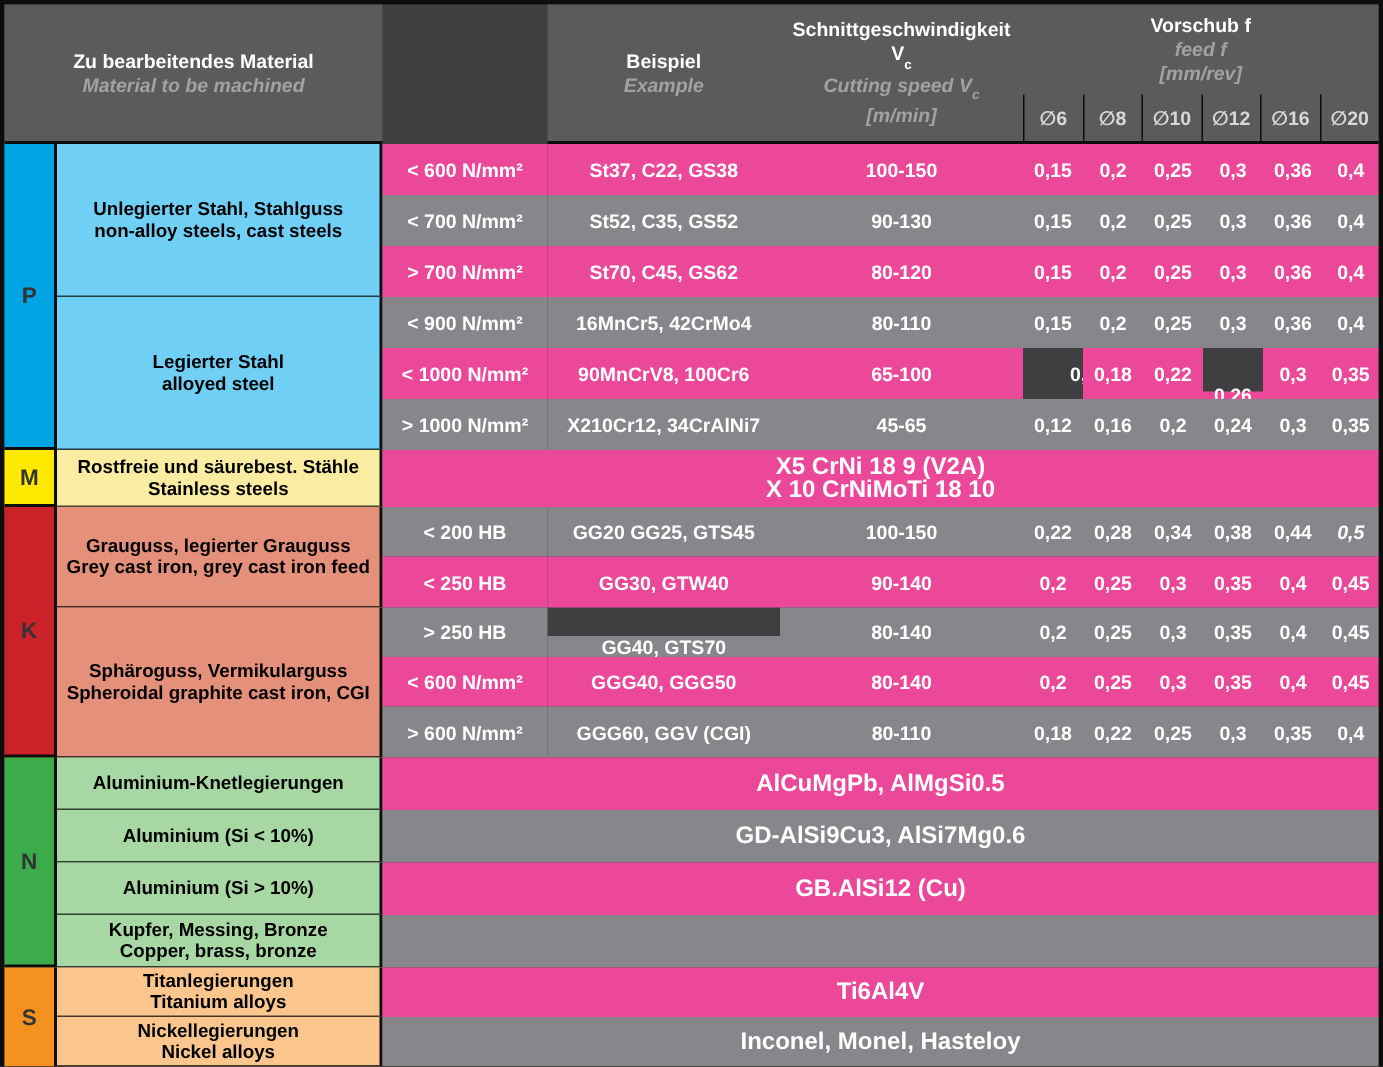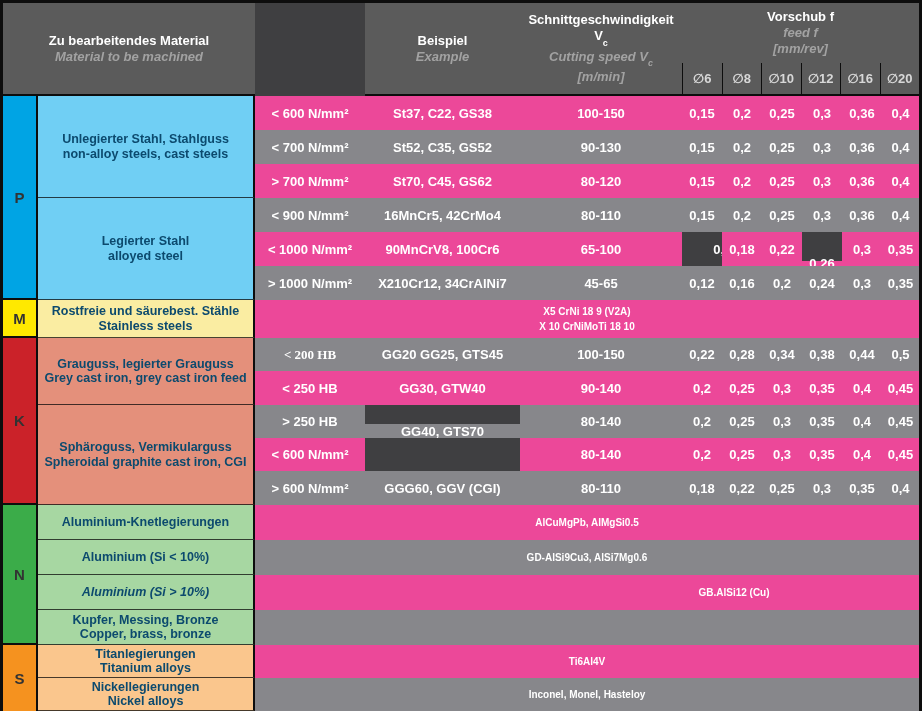--- a/index.html
+++ b/index.html
@@ -33,32 +33,32 @@
   }
   
   .code-cell{
     display:flex;align-items:center;justify-content:center;
     font-weight:bold;font-size:15px;color:#333;
     border-right:2px solid #0d0d0d;border-bottom:2px solid #0d0d0d;grid-column:1;
   }
   .code-cell.last{border-bottom:none;}
   .mat-cell{
     display:flex;flex-direction:column;align-items:center;justify-content:center;
-    text-align:left;font-weight:bold;font-size:12.5px;line-height:14.5px;color:#0c4a6e;
+    text-align:left;font-weight:bold;font-size:12.5px;line-height:14.5px;color:#000000;
     border-right:2px solid #0d0d0d;border-bottom:1px solid rgba(10,10,10,.75);
     grid-column:2;padding:0 2px;
   }
   .dcell{
     display:flex;align-items:center;justify-content:center;
     color:#fff;font-weight:bold;font-size:13px;white-space:nowrap;
   }
   .row-dark{background:#ec4899;}
   .row-light{background:#87878b;}
   .span-cell{grid-column:3 / 12;display:flex;flex-direction:column;justify-content:center;}
-  .span-inner{width:370px;text-align:center;color:#fff;font-weight:bold;font-size:10px;line-height:15px;}
+  .span-inner{width:370px;text-align:center;color:#fff;font-weight:bold;font-size:16px;line-height:15px;}
 </style>
 </head>
 <body>
 
 <div class="table-wrap">
   <div class="grid" id="grid">
 
     <div class="hcell" style="grid-column:1 / 3;">
       <div class="h-de">Zu bearbeitendes Material</div>
       <div class="h-en">Material to be machined</div>
@@ -168,48 +168,49 @@
       </div>
       <div class="code-cell" style="grid-area: 9 / 1 / 14; background: rgb(203, 34, 41);">K</div>
       <div class="mat-cell" style="grid-area: 9 / 2 / 11; background: rgb(228, 144, 123);">
         <div>Grauguss, legierter Grauguss</div>
         <div>Grey cast iron, grey cast iron feed</div>
       </div>
       <div class="mat-cell" style="grid-area: 11 / 2 / 14; background: rgb(228, 144, 123);">
         <div>Sphäroguss, Vermikularguss</div>
         <div>Spheroidal graphite cast iron, CGI</div>
       </div>
-      <div class="dcell row-light" style="grid-area: 9 / 3 / 10; font-family: Liberation Serif, serif;">&lt; 200 HB</div>
+      <div class="dcell row-light" style="grid-area: 9 / 3 / 10;">&lt; 200 HB</div>
       <div class="dcell row-light" style="grid-area: 9 / 4 / 10;">GG20 GG25, GTS45</div>
       <div class="dcell row-light" style="grid-area: 9 / 5 / 10;">100-150</div>
       <div class="dcell row-light" style="grid-area: 9 / 6 / 10;">0,22</div>
       <div class="dcell row-light" style="grid-area: 9 / 7 / 10;">0,28</div>
       <div class="dcell row-light" style="grid-area: 9 / 8 / 10;">0,34</div>
       <div class="dcell row-light" style="grid-area: 9 / 9 / 10;">0,38</div>
       <div class="dcell row-light" style="grid-area: 9 / 10 / 10;">0,44</div>
-      <div class="dcell row-light" style="grid-area: 9 / 11 / 10;">0,5</div>
+      <div class="dcell row-light" style="grid-area: 9 / 11 / 10; font-style: italic;">0,5</div>
       <div class="dcell row-dark" style="grid-area: 10 / 3 / 11;">&lt; 250 HB</div>
       <div class="dcell row-dark" style="grid-area: 10 / 4 / 11;">GG30, GTW40</div>
       <div class="dcell row-dark" style="grid-area: 10 / 5 / 11;">90-140</div>
       <div class="dcell row-dark" style="grid-area: 10 / 6 / 11;">0,2</div>
       <div class="dcell row-dark" style="grid-area: 10 / 7 / 11;">0,25</div>
       <div class="dcell row-dark" style="grid-area: 10 / 8 / 11;">0,3</div>
       <div class="dcell row-dark" style="grid-area: 10 / 9 / 11;">0,35</div>
       <div class="dcell row-dark" style="grid-area: 10 / 10 / 11;">0,4</div>
       <div class="dcell row-dark" style="grid-area: 10 / 11 / 11;">0,45</div>
       <div class="dcell row-light" style="grid-area: 11 / 3 / 12;">&gt; 250 HB</div>
       <div class="dcell row-light" style="grid-area: 11 / 4 / 12; margin-top: 19px;">GG40, GTS70</div>
       <div class="dcell row-light" style="grid-area: 11 / 5 / 12;">80-140</div>
       <div class="dcell row-light" style="grid-area: 11 / 6 / 12;">0,2</div>
       <div class="dcell row-light" style="grid-area: 11 / 7 / 12;">0,25</div>
       <div class="dcell row-light" style="grid-area: 11 / 8 / 12;">0,3</div>
       <div class="dcell row-light" style="grid-area: 11 / 9 / 12;">0,35</div>
       <div class="dcell row-light" style="grid-area: 11 / 10 / 12;">0,4</div>
       <div class="dcell row-light" style="grid-area: 11 / 11 / 12;">0,45</div>
       <div class="dcell row-dark" style="grid-area: 12 / 3 / 13;">&lt; 600 N/mm²</div>
+      <div class="dcell row-dark" style="grid-area: 12 / 4 / 13;">GGG40, GGG50</div>
       <div class="dcell row-dark" style="grid-area: 12 / 5 / 13;">80-140</div>
       <div class="dcell row-dark" style="grid-area: 12 / 6 / 13;">0,2</div>
       <div class="dcell row-dark" style="grid-area: 12 / 7 / 13;">0,25</div>
       <div class="dcell row-dark" style="grid-area: 12 / 8 / 13;">0,3</div>
       <div class="dcell row-dark" style="grid-area: 12 / 9 / 13;">0,35</div>
       <div class="dcell row-dark" style="grid-area: 12 / 10 / 13;">0,4</div>
       <div class="dcell row-dark" style="grid-area: 12 / 11 / 13;">0,45</div>
       <div class="dcell row-light" style="grid-area: 13 / 3 / 14;">&gt; 600 N/mm²</div>
       <div class="dcell row-light" style="grid-area: 13 / 4 / 14;">GGG60, GGV (CGI)</div>
       <div class="dcell row-light" style="grid-area: 13 / 5 / 14;">80-110</div>
@@ -219,38 +220,38 @@
       <div class="dcell row-light" style="grid-area: 13 / 9 / 14;">0,3</div>
       <div class="dcell row-light" style="grid-area: 13 / 10 / 14;">0,35</div>
       <div class="dcell row-light" style="grid-area: 13 / 11 / 14;">0,4</div>
       <div class="code-cell" style="grid-area: 14 / 1 / 18; background: rgb(59, 172, 73);">N</div>
       <div class="mat-cell" style="grid-area: 14 / 2 / 15; background: rgb(167, 215, 162);">
         <div>Aluminium-Knetlegierungen</div>
       </div>
       <div class="mat-cell" style="grid-area: 15 / 2 / 16; background: rgb(167, 215, 162);">
         <div>Aluminium (Si &lt; 10%)</div>
       </div>
-      <div class="mat-cell" style="grid-area: 16 / 2 / 17; background: rgb(167, 215, 162); font-style: italic;">
+      <div class="mat-cell" style="grid-area: 16 / 2 / 17; background: rgb(167, 215, 162);">
         <div>Aluminium (Si &gt; 10%)</div>
       </div>
       <div class="mat-cell" style="grid-area: 17 / 2 / 18; background: rgb(167, 215, 162);">
         <div>Kupfer, Messing, Bronze</div>
         <div>Copper, brass, bronze</div>
       </div>
       <div class="dcell span-cell row-dark" style="grid-row: 14 / 15;">
         <div class="span-inner">
           <div>AlCuMgPb, AlMgSi0.5</div>
         </div>
       </div>
       <div class="dcell span-cell row-light" style="grid-row: 15 / 16;">
         <div class="span-inner">
           <div>GD-AlSi9Cu3, AlSi7Mg0.6</div>
         </div>
       </div>
-      <div class="dcell span-cell row-dark" style="grid-row: 16 / 17; align-items: flex-end;">
+      <div class="dcell span-cell row-dark" style="grid-row: 16 / 17;">
         <div class="span-inner">
           <div>GB.AlSi12 (Cu)</div>
         </div>
       </div>
       <div class="dcell span-cell row-light" style="grid-row: 17 / 18;">
         <div class="span-inner"></div>
       </div>
       <div class="code-cell last" style="grid-area: 18 / 1 / 20; background: rgb(245, 146, 31);">S</div>
       <div class="mat-cell" style="grid-area: 18 / 2 / 19; background: rgb(250, 198, 141);">
         <div>Titanlegierungen</div>

